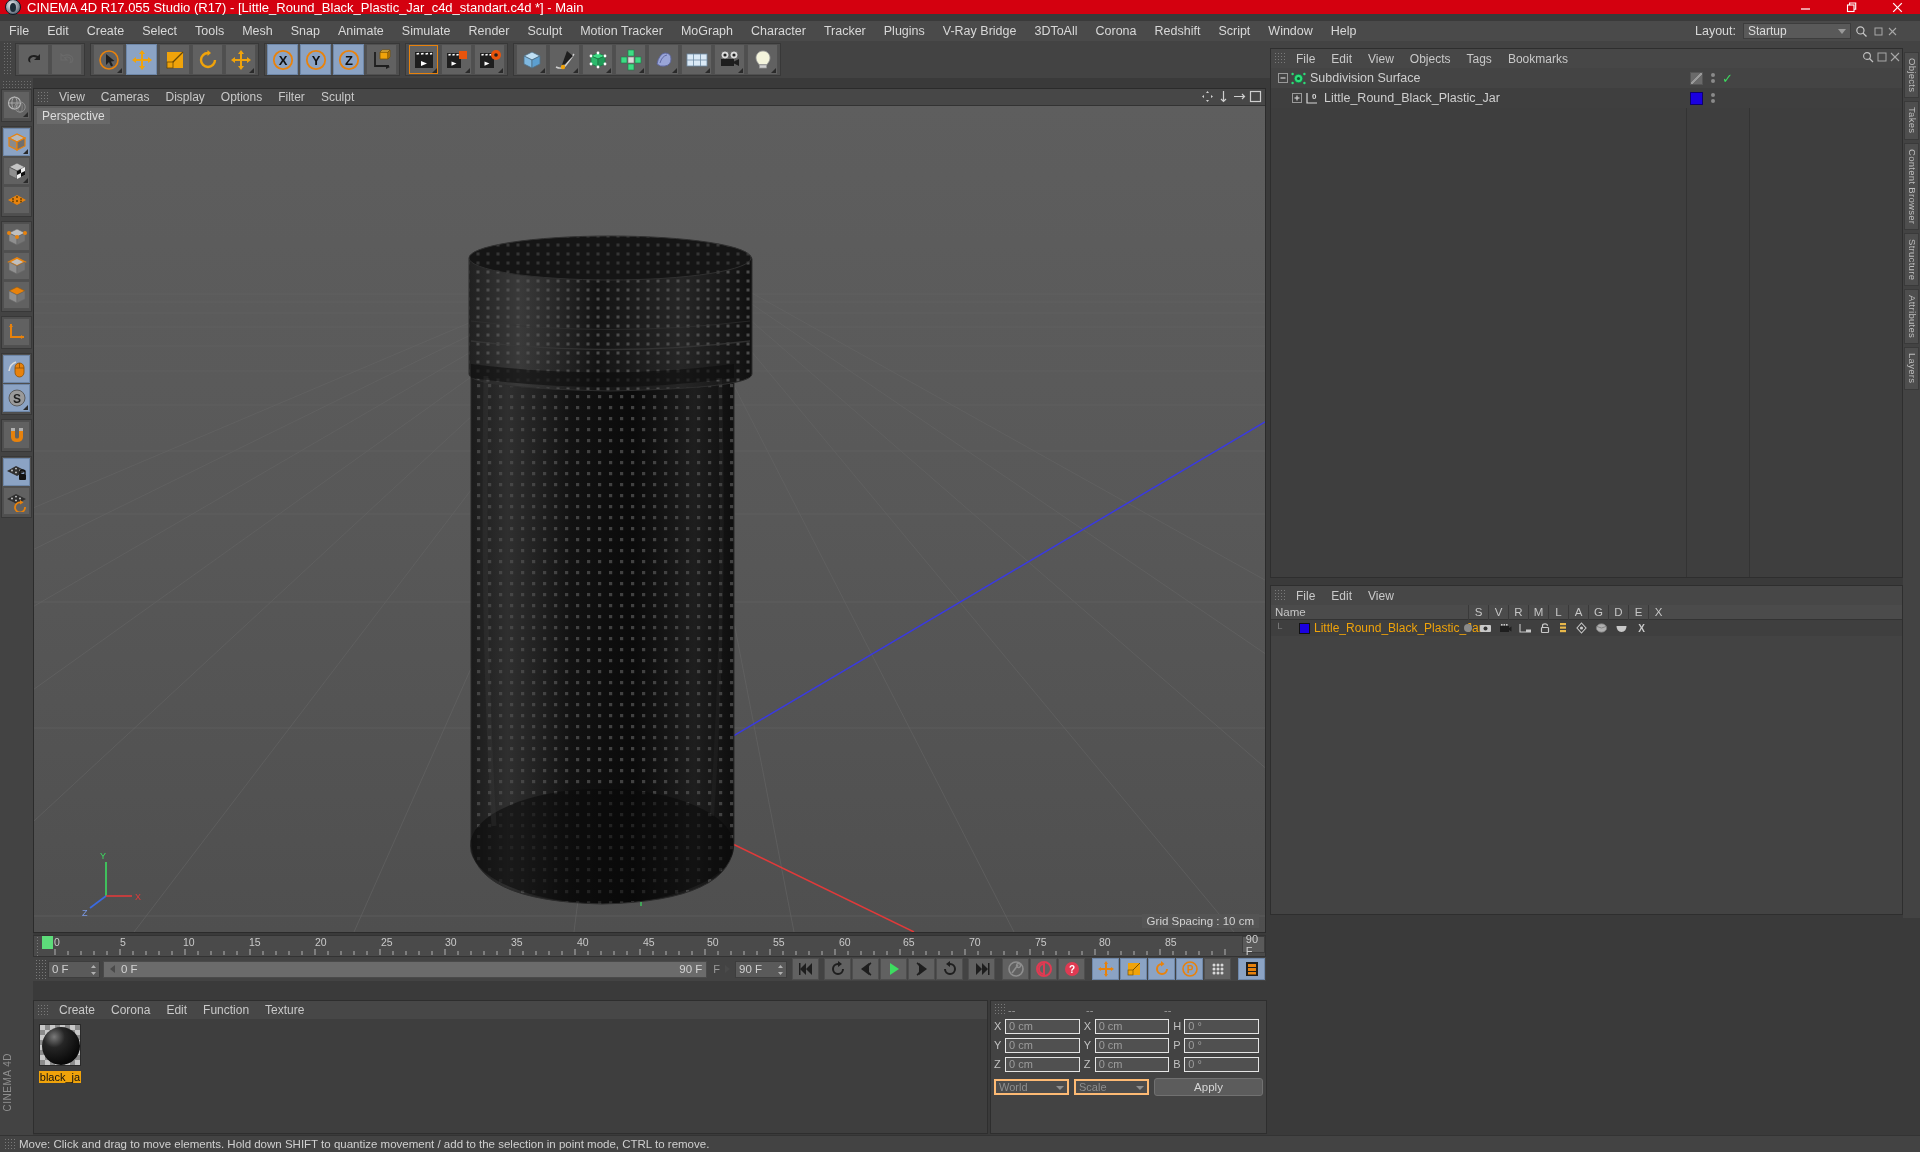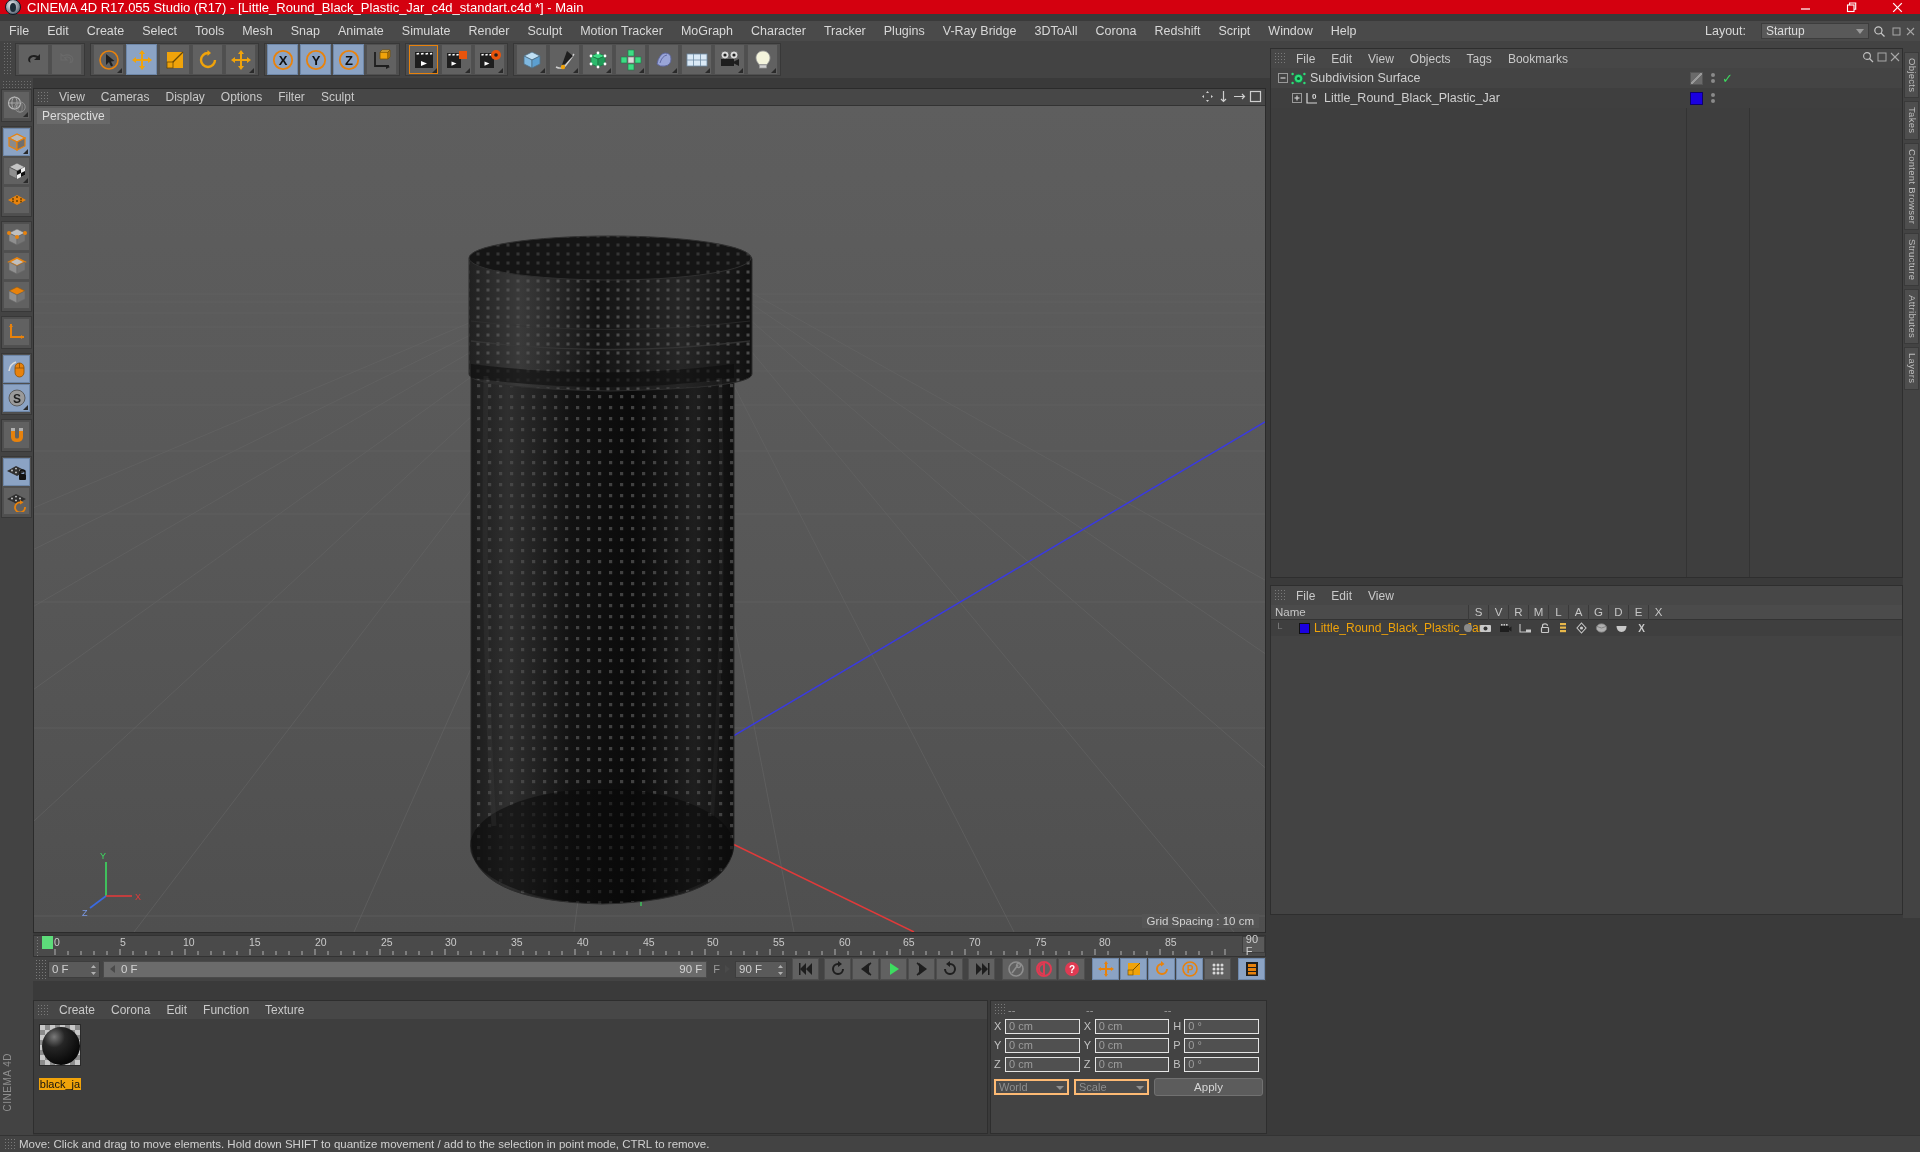--- a/index.html
+++ b/index.html
@@ -18,24 +18,24 @@
   .tb-title { white-space:nowrap; }
   .tb-btns { margin-left:auto; display:flex; height:21px; }
   .tb-btn { width:46px; height:21px; display:flex; align-items:center; justify-content:center;
     color:#fff; font-size:15px; line-height:1; }
   .tb-btn svg { display:block; }
 
   
   .menubar { position:absolute; left:0; top:21px; width:1920px; height:20px; background:#4a4a4a;
     display:flex; align-items:center; font-size:12.5px; color:#d8d8d8; }
   .menubar .mi { padding:0 9px; height:20px; line-height:20px; white-space:nowrap; }
-  .layout-wrap { margin-left:auto; display:flex; align-items:center; height:20px; padding-right:3px; }
+  .layout-wrap { margin-left:auto; display:flex; align-items:center; height:20px; padding-right:21px; }
   .layout-lbl { padding:0 7px; font-size:12.5px; color:#d8d8d8; }
   .layout-sel { width:108px; height:16px; background:#595959; border:1px solid #3d3d3d;
-    display:flex; align-items:center; padding:0 4px; font-size:12px; color:#dcdcdc; position:relative;margin-left:8px; }
+    display:flex; align-items:center; padding:0 4px; font-size:12px; color:#dcdcdc; position:relative; }
   .layout-sel .arw { position:absolute; right:4px; top:5px; width:0; height:0;
     border-left:4px solid transparent; border-right:4px solid transparent; border-top:5px solid #9a9a9a; }
   .srch-ic { width:20px; height:20px; display:flex; align-items:center; justify-content:center; }
   .win-min { width:14px; height:20px; display:flex; align-items:center; justify-content:center; }
 
   
   .toolbar { position:absolute; left:0; top:41px; width:1920px; height:37px; background:#434343;
     display:flex; align-items:center; }
   .grip { width:11px; height:33px; margin:0 2px; flex:none;
     background-image:radial-gradient(#6e6e6e 35%, transparent 36%);
@@ -104,21 +104,21 @@
   .mm-menu .mi { padding:0 8px; }
   .mm-body { position:absolute; left:0; top:18px; right:0; bottom:0; background:#3e3e3e; padding:5px; }
   .mat-item { width:42px; }
   .mat-sw { width:42px; height:42px; border:1px solid #2a2a2a;
     background-image:linear-gradient(45deg,#8c8c8c 25%,transparent 25%,transparent 75%,#8c8c8c 75%),
                      linear-gradient(45deg,#8c8c8c 25%,#c8c8c8 25%,#c8c8c8 75%,#8c8c8c 75%);
     background-size:10px 10px; background-position:0 0,5px 5px; position:relative; }
   .mat-ball { position:absolute; left:2px; top:2px; width:38px; height:38px; border-radius:50%;
     background:radial-gradient(circle at 32% 26%, #7a7a7a 0%, #262626 28%, #0a0a0a 70%, #000 100%); }
   .mat-name { background:#f0a30a; color:#111; font-size:11px; text-align:center;
-    margin-top:12px; width:42px; overflow:hidden; white-space:nowrap; }
+    margin-top:5px; width:42px; overflow:hidden; white-space:nowrap; }
 
   
   .coord { position:absolute; left:990px; top:1000px; width:277px; height:134px; background:#434343;
     border:1px solid #2e2e2e; }
   .co-head { height:17px; display:flex; align-items:center; font-size:11px; color:#9a9a9a; }
   .co-head .g2 { width:11px; height:13px; margin:0 3px;
     background-image:radial-gradient(#7a7a7a 35%, transparent 36%); background-size:3px 3px; }
   .co-head .hl { width:78px; text-align:left; }
   .co-rows { padding:0 3px; }
   .co-row { display:flex; align-items:center; height:16px; margin-bottom:3px; }

